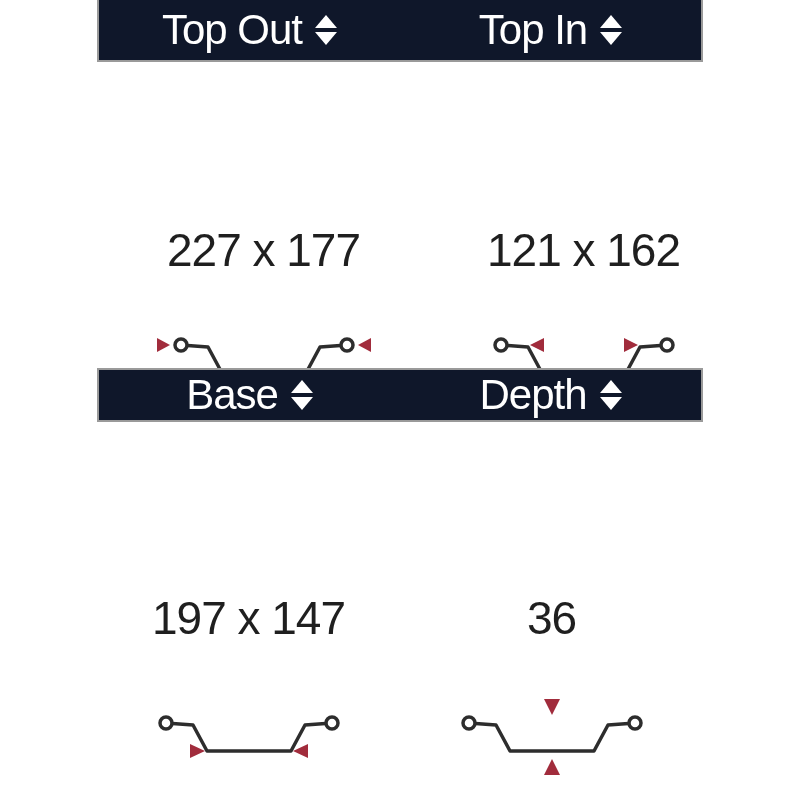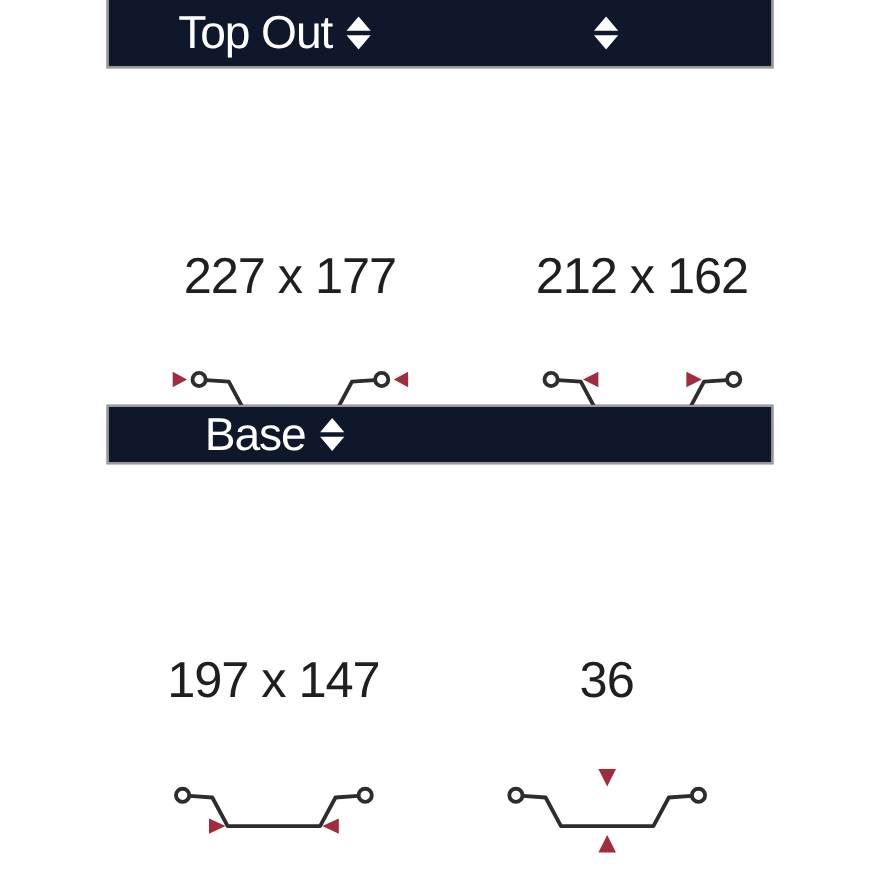--- a/index.html
+++ b/index.html
@@ -81,20 +81,21 @@
 
 <div class="abs header-bar" id="header-bar-1">
   <div class="header-cell">
     <span class="header-label">Top Out</span>
     <span class="sort-icon">
       <span class="tri-up"></span>
       <span class="tri-down"></span>
     </span>
   </div>
   <div class="header-cell">
+    <span class="header-label">Top In</span>
     <span class="sort-icon">
       <span class="tri-up"></span>
       <span class="tri-down"></span>
     </span>
   </div>
 </div>
 
 <div class="abs" id="body-row-1">
   <div class="body-cell">
     <div class="cell-content shift-sm">
@@ -103,35 +104,42 @@
         <path class="tray-line" d="M33.5 20.5 L54 22 L68 48 L152 48 L166 22 L186.5 20.5"></path>
         <circle class="rim-ring" cx="27" cy="20" r="6"></circle>
         <circle class="rim-ring" cx="193" cy="20" r="6"></circle>
         <polygon class="arrow" points="3,13 3,27 16,20"></polygon>
         <polygon class="arrow" points="217,13 217,27 204,20"></polygon>
       </svg>
     </div>
   </div>
   <div class="body-cell">
     <div class="cell-content shift-md">
-      <div class="dim-value">212 x 162</div>
+      <div class="dim-value">121 x 162</div>
       <svg viewBox="0 0 220 64" width="220" height="64">
         <path class="tray-line" d="M33.5 20.5 L54 22 L68 48 L152 48 L166 22 L186.5 20.5"></path>
         <circle class="rim-ring" cx="27" cy="20" r="6"></circle>
         <circle class="rim-ring" cx="193" cy="20" r="6"></circle>
         <polygon class="arrow" points="56,20 70,13 70,27"></polygon>
         <polygon class="arrow" points="164,20 150,13 150,27"></polygon>
       </svg>
     </div>
   </div>
 </div>
 
 <div class="abs header-bar" id="header-bar-2">
   <div class="header-cell">
     <span class="header-label">Base</span>
+    <span class="sort-icon">
+      <span class="tri-up"></span>
+      <span class="tri-down"></span>
+    </span>
+  </div>
+  <div class="header-cell">
+    <span class="header-label">Depth</span>
     <span class="sort-icon">
       <span class="tri-up"></span>
       <span class="tri-down"></span>
     </span>
   </div>
 </div>
 
 <div class="abs" id="body-row-2">
   <div class="body-cell">
     <div class="cell-content">

